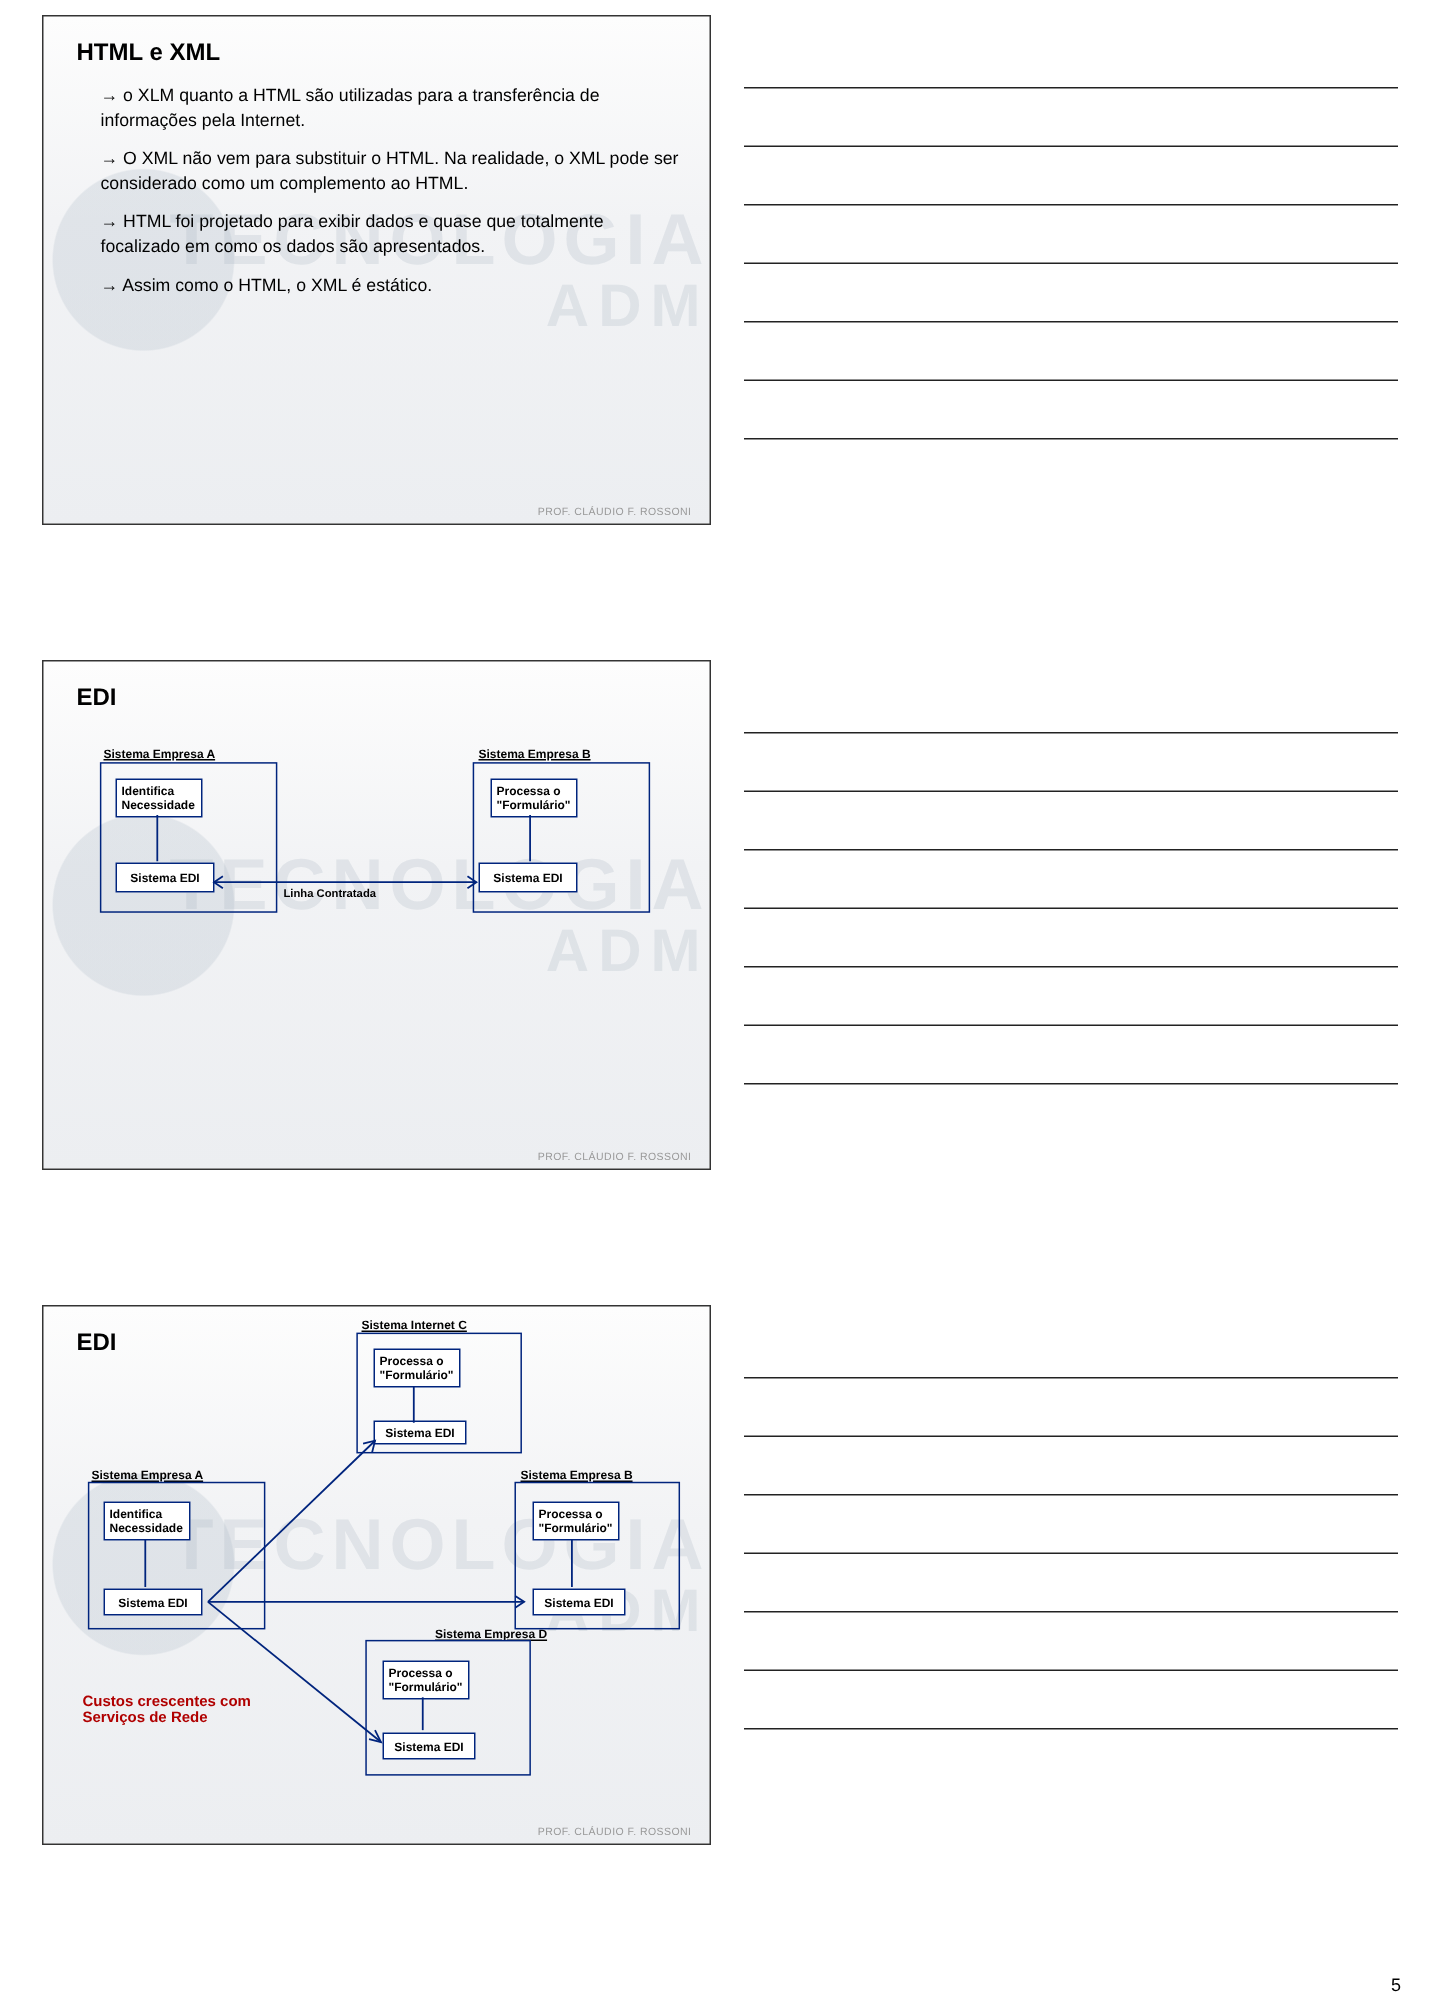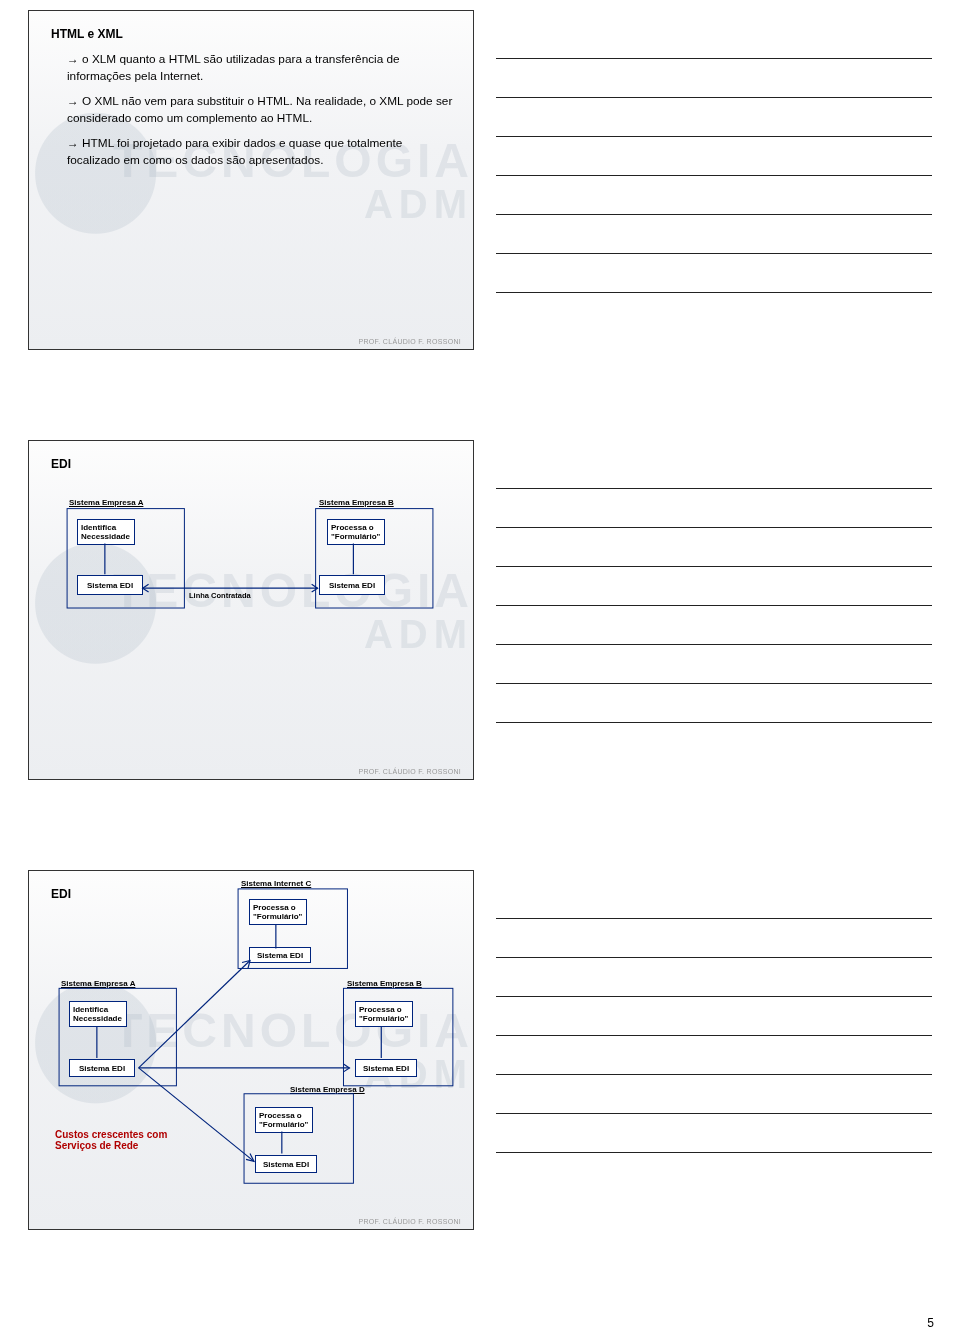--- a/index.html
+++ b/index.html
@@ -10,21 +10,21 @@
     background:
       radial-gradient(circle at 15% 48%, rgba(190,200,210,0.35) 0 60px, transparent 61px),
       linear-gradient(180deg,#fdfdfd 0%, #f2f3f5 40%, #eceef1 100%);
     box-sizing:border-box;padding:16px 18px 6px 22px;}
   .slide .wm{position:absolute;left:0;right:0;top:50%;transform:translateY(-50%);
     text-align:right;color:rgba(160,172,185,0.22);pointer-events:none;}
   .slide .wm .w1{font-size:48px;font-weight:bold;letter-spacing:4px;}
   .slide .wm .w2{font-size:40px;font-weight:bold;letter-spacing:6px;margin-top:-6px;}
   .slide .footer{position:absolute;right:12px;bottom:4px;font-size:7px;color:#999;letter-spacing:0.3px;}
   .slide .inner{position:relative;z-index:2;}
-  .title{font-size:12px;font-weight:bold;margin-bottom:10px;}
+  .title{font-size:16px;font-weight:bold;margin-bottom:10px;}
   .bullets{font-size:11.8px;line-height:1.45;}
   .bullets p{margin:0 0 8px 16px;}
   
   .notes{flex:1 1 auto;display:flex;flex-direction:column;justify-content:flex-start;padding-top:10px;}
   .noteline{border-bottom:1.5px solid #222;height:38px;}
   
   .box{position:absolute;border:1.4px solid #00247d;background:#fff;font-size:8px;font-weight:bold;
     color:#000;display:flex;align-items:center;justify-content:center;text-align:left;padding:1px 3px;box-sizing:border-box;}
   .lbl{position:absolute;font-size:8px;font-weight:bold;color:#000;text-decoration:underline;}
   .conn{position:absolute;font-size:7.5px;color:#000;font-weight:bold;}
@@ -44,20 +44,21 @@
       <div class="wm">
         <div class="w1">TECNOLOGIA</div>
         <div class="w2">ADM</div>
       </div>
       <div class="inner">
         <div class="title">HTML e XML</div>
         <div class="bullets">
           <p>→ o XLM quanto a HTML são utilizadas para a transferência de informações pela Internet.</p>
           <p>→ O XML não vem para substituir o HTML. Na realidade, o XML pode ser considerado como um complemento ao HTML.</p>
           <p>→  HTML foi projetado para exibir dados e quase que totalmente focalizado em como os dados são apresentados.</p>
+          <p>→ Assim como o HTML, o XML é estático.</p>
         </div>
       </div>
       <div class="footer">PROF. CLÁUDIO F. ROSSONI</div>
     </div>
     <div class="notes">
       <div class="noteline"></div>
         <div class="noteline"></div>
         <div class="noteline"></div>
       <div class="noteline"></div>
         <div class="noteline"></div>

